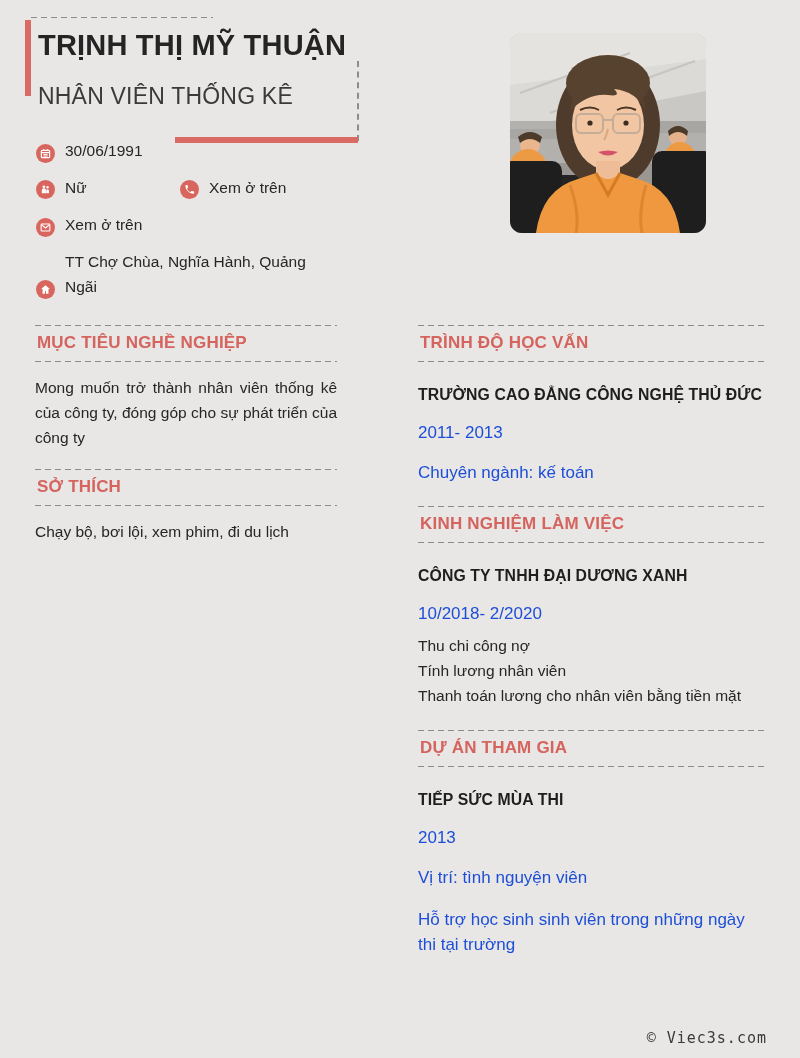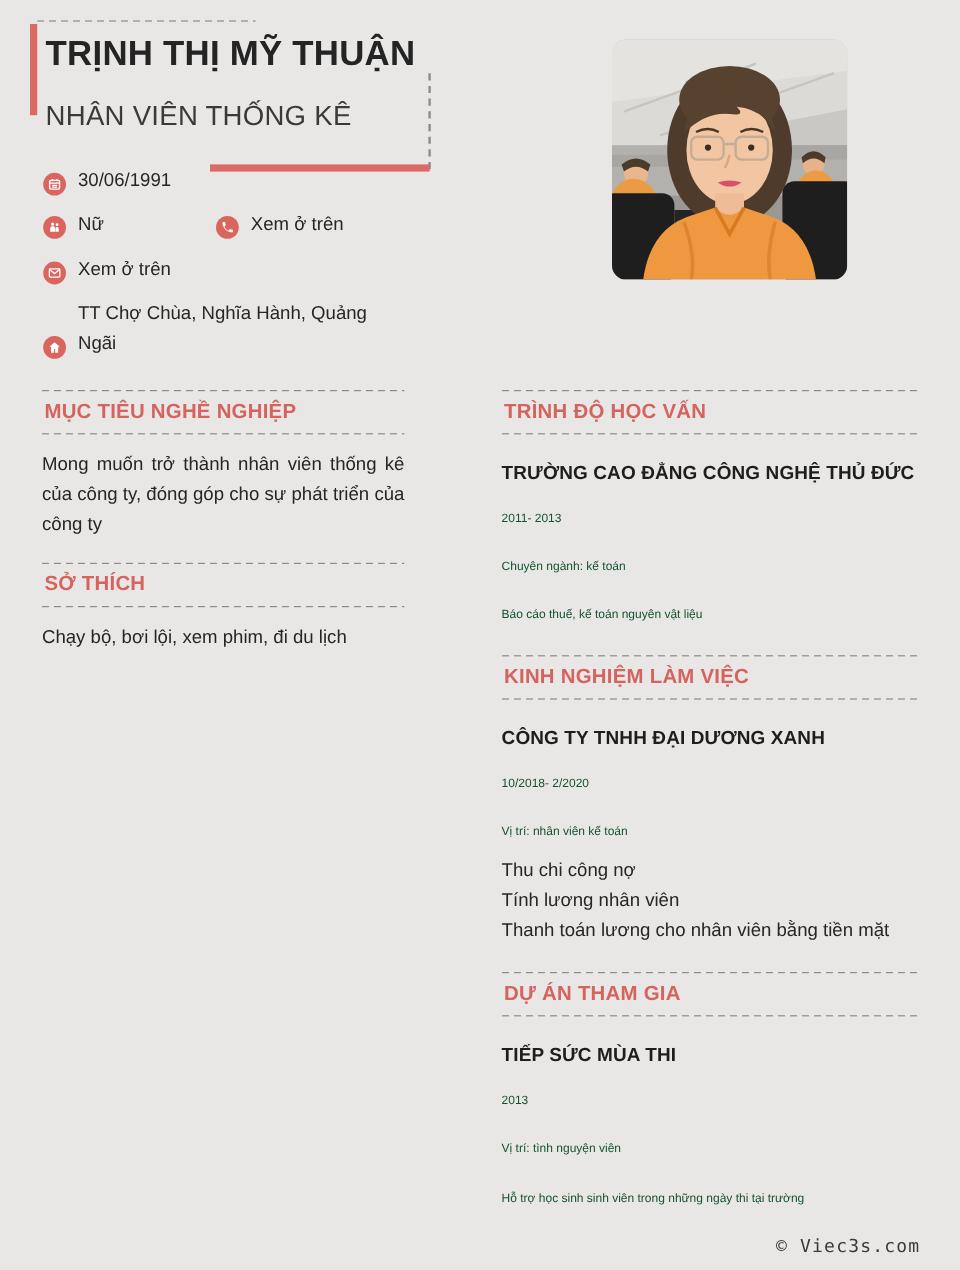--- a/index.html
+++ b/index.html
@@ -70,21 +70,21 @@
     background-size: 100% 1px, 100% 1px;
     background-position: 0 0, 0 100%;
     background-repeat: no-repeat;
   }
 
   .para { font-size: 15.5px; line-height: 25px; color: #262626; }
   .left-col .objective-text { margin: 13px 0 19px 0; text-align: justify; }
   .left-col .hobbies-text { margin-top: 13px; }
 
   .sub-bold { margin-top: 24px; font-size: 15.8px; font-weight: 700; color: #1e1e1e; letter-spacing: 0.1px; }
-  .line-item { margin-top: 18px; font-size: 10px; color: #14532d; line-height: 22px; }
+  .line-item { margin-top: 18px; font-size: 17px; color: #1d4ed8; line-height: 22px; }
   .duties { margin-top: 8px; font-size: 15.5px; color: #262626; line-height: 25px; }
   .section-gap { margin-top: 22px; }
 
   
   .photo {
     position: absolute; left: 510px; top: 33px; width: 196px; height: 200px;
     border-radius: 12px; overflow: hidden; background: #cfcecb;
   }
   .photo svg { display: block; }
 
@@ -229,26 +229,24 @@
     <div class="sec-heading">SỞ THÍCH</div>
     <p class="para hobbies-text">Chạy bộ, bơi lội, xem phim, đi du lịch</p>
   </div>
 
   <div class="right-col">
 
     <div class="sec-heading">TRÌNH ĐỘ HỌC VẤN</div>
     <div class="sub-bold">TRƯỜNG CAO ĐẲNG CÔNG NGHỆ THỦ ĐỨC</div>
     <div class="line-item">2011- 2013</div>
     <div class="line-item">Chuyên ngành: kế toán</div>
-    <div class="line-item">Báo cáo thuế, kế toán nguyên vật liệu</div>
 
     <div class="sec-heading section-gap">KINH NGHIỆM LÀM VIỆC</div>
     <div class="sub-bold">CÔNG TY TNHH ĐẠI DƯƠNG XANH</div>
     <div class="line-item">10/2018- 2/2020</div>
-    <div class="line-item">Vị trí: nhân viên kế toán</div>
     <div class="duties">
       <div>Thu chi công nợ</div>
       <div>Tính lương nhân viên</div>
       <div>Thanh toán lương cho nhân viên bằng tiền mặt</div>
     </div>
 
     <div class="sec-heading section-gap">DỰ ÁN THAM GIA</div>
     <div class="sub-bold">TIẾP SỨC MÙA THI</div>
     <div class="line-item">2013</div>
     <div class="line-item">Vị trí: tình nguyện viên</div>

